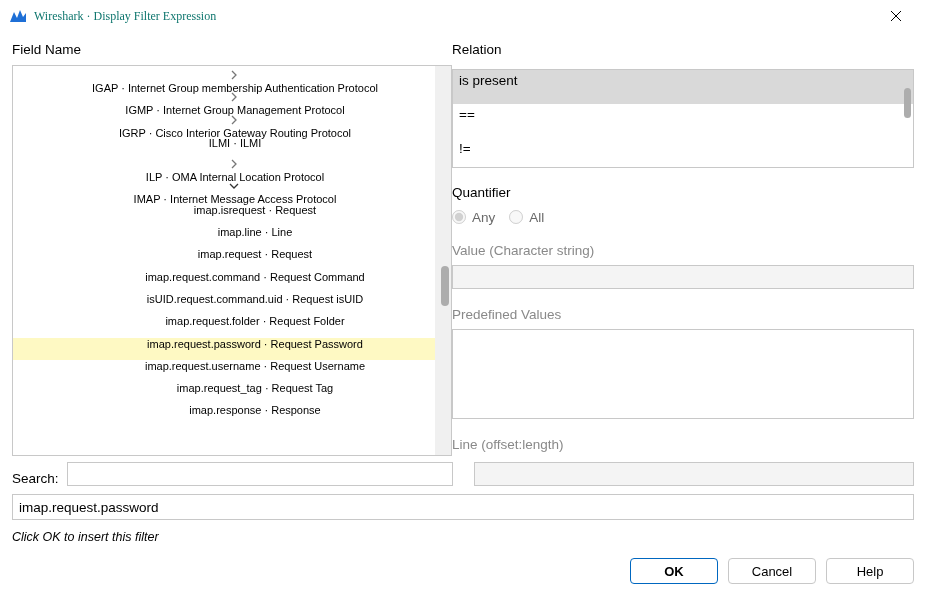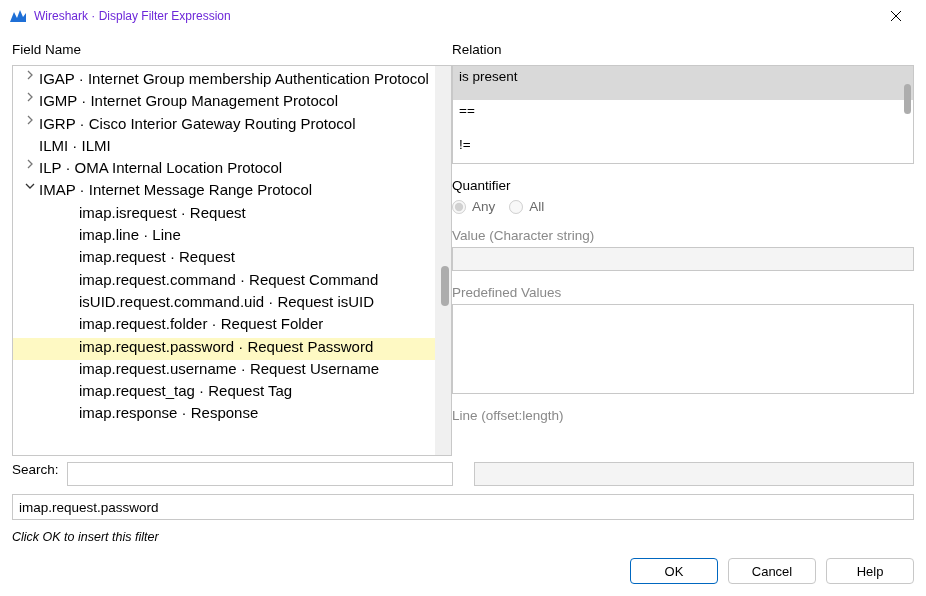--- a/index.html
+++ b/index.html
@@ -1,68 +1,68 @@
 <!DOCTYPE html>
 <html><head>
 <meta charset="utf-8">
 <style>
   * { box-sizing: border-box; margin: 0; padding: 0; font-family: "Segoe UI", Tahoma, sans-serif; }
   body { background: #ffffff; width: 926px; height: 596px; overflow: hidden; display: flex; flex-direction: column; }
 
   
   .titlebar { height: 32px; display: flex; align-items: center; padding: 0 10px; }
   .titlebar .logo { width: 16px; height: 16px; margin-right: 8px; }
-  .titlebar .title { font-size: 12px; color: #6d28d9; flex: 1; }
+  .titlebar .title { font-size: 12px; color: #0f766e; flex: 1; font-family: Liberation Serif, serif; }
   .titlebar .closebtn { width: 40px; height: 32px; display: flex; align-items: center; justify-content: center; font-size: 14px; cursor: pointer; }
 
   .content { flex: 1; display: flex; padding: 10px 12px 0 12px; }
 
   
   .leftcol { width: 440px; display: flex; flex-direction: column; }
   .section-label { font-size: 13.5px; color: #000; margin-bottom: 8px; }
   .tree-box { flex:1; border: 1px solid #c8c8c8; background: #fff; position: relative; overflow: hidden; }
   .tree-inner { padding: 4px 0; }
-  .tree-row { display: flex; height: 22.3px; font-size: 15px; color: #000; padding-right: 4px; }
+  .tree-row { display: flex; align-items: center; height: 22.3px; font-size: 11px; color: #000; padding-right: 4px; flex-direction: column; }
   .tree-row.selected { background: #fef9c3; }
   .expander { width: 14px; text-align: center; color: #666; font-size: 11px; display: inline-block; margin-right: 2px; }
   .indent-1 { padding-left: 10px; }
   .indent-2 { padding-left: 50px; }
   .tree-text { white-space: nowrap; }
   .tree-scroll { position:absolute; right:0; top:0; width:16px; height:100%; background:#f0f0f0; }
   .tree-thumb { position:absolute; right:2px; width:8px; background:#adadad; border-radius:4px; top:200px; height:40px; }
 
   
-  .rightcol { flex: 1; display: flex; flex-direction: column; }
+  .rightcol { flex: 1; display: flex; flex-direction: column; justify-content: space-between; }
   .relation-box { border: 1px solid #c8c8c8; background: #fff; height: 99px; position: relative; overflow: hidden; }
   .rel-row { height: 34px; font-size: 13.5px; padding-left: 6px; line-height:22px; }
   .rel-row.selected { background: #d9d9d9; }
   .rel-scroll { position:absolute; right:2px; top:18px; width:7px; height:30px; background:#adadad; border-radius:4px;}
   .gray-label { color: #000000; font-size: 13.5px; margin-top: 14px; }
   .sub-label { color: #898989; font-size: 13.5px; margin-top:14px; margin-bottom:4px;}
   .radios { margin-top: 6px; display:flex; align-items:center; gap:14px; }
   .radios label { font-size: 13.5px; display:flex; align-items:center; gap:6px; color: #6a6a6a;}
   input[type=radio] { width:14px; height:14px; accent-color:#888; }
   .value-input, .range-input { width:100%; height:24px; border:1px solid #c8c8c8; background:#f4f4f4; }
   .pred-box { width:100%; height:90px; border:1px solid #c8c8c8; background:#fff; }
 
   
-  .search-row { display:flex; align-items:flex-start; padding: 6px 12px 4px 12px; gap:8px;}
+  .search-row { display:flex; align-items:flex-end; padding: 6px 12px 4px 12px; gap:8px;}
   .search-row .lbl { font-size:13.5px; }
   .search-row .search-input { flex:1; height:24px; max-width:386px; border:1px solid #c8c8c8; padding:0 4px; font-size:13px;}
   .range-input-top { width:440px; height:24px; border:1px solid #c8c8c8; background:#f4f4f4; margin-left:auto;}
 
   
   .filter-row { padding: 4px 12px; }
   .filter-input { width:100%; height:26px; border:1px solid #c8c8c8; padding:0 6px; font-size:13.5px; }
 
   .hint { font-size:12.5px; font-style:italic; color:#000; padding: 6px 12px; }
 
   .button-row { display:flex; justify-content:flex-end; gap:10px; padding: 8px 12px 12px 0; }
   .btn { width:88px; height:26px; border:1px solid #c8c8c8; background:#fff; border-radius:4px; font-size:13px; cursor:pointer; }
-  .btn.primary { border-color:#0067c0; color:#000; }
+  .btn.primary { border-color:#0067c0; color:#000;font-weight:bold; }
 </style>
 </head>
 <body>
 
 <div class="titlebar">
   <span class="logo">
     <svg viewBox="0 0 16 16" width="16" height="16">
         <path d="M0 14 L4 4 L7 10 L10 2 L13 9 L16 5 L16 14 Z" fill="#1e6fd6"></path>
       </svg>
   </span>
@@ -105,21 +105,21 @@
           <div class="tree-row indent-1">
             <span class="expander"><svg width="10" height="10" viewBox="0 0 10 10">
                 <path d="M3 1 L7 5 L3 9" stroke="#777" stroke-width="1.3" fill="none"></path>
               </svg></span>
             <span class="tree-text">ILP · OMA Internal Location Protocol</span>
           </div>
           <div class="tree-row indent-1">
             <span class="expander"><svg width="10" height="10" viewBox="0 0 10 10">
                 <path d="M1 3 L5 7 L9 3" stroke="#333" stroke-width="1.3" fill="none"></path>
               </svg></span>
-            <span class="tree-text">IMAP · Internet Message Range Protocol</span>
+            <span class="tree-text">IMAP · Internet Message Access Protocol</span>
           </div>
           <div class="tree-row indent-2">
             <span class="expander"></span>
             <span class="tree-text">imap.isrequest · Request</span>
           </div>
           <div class="tree-row indent-2">
             <span class="expander"></span>
             <span class="tree-text">imap.line · Line</span>
           </div>
           <div class="tree-row indent-2">

